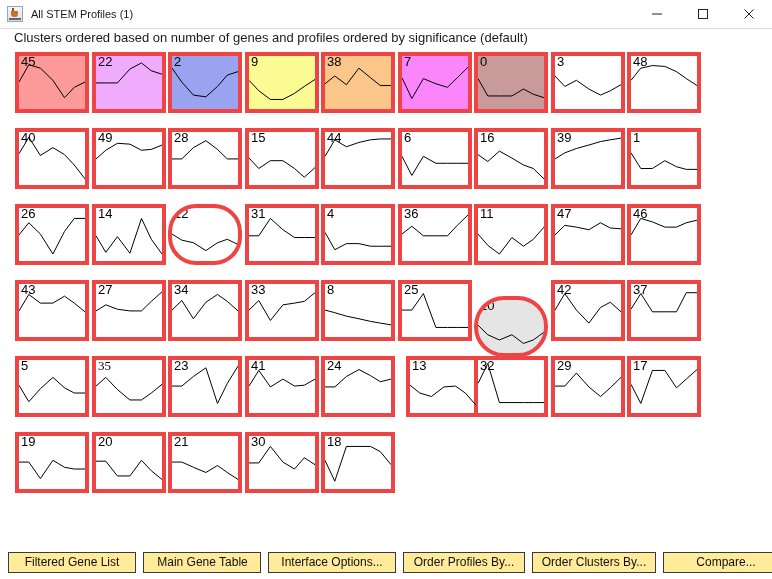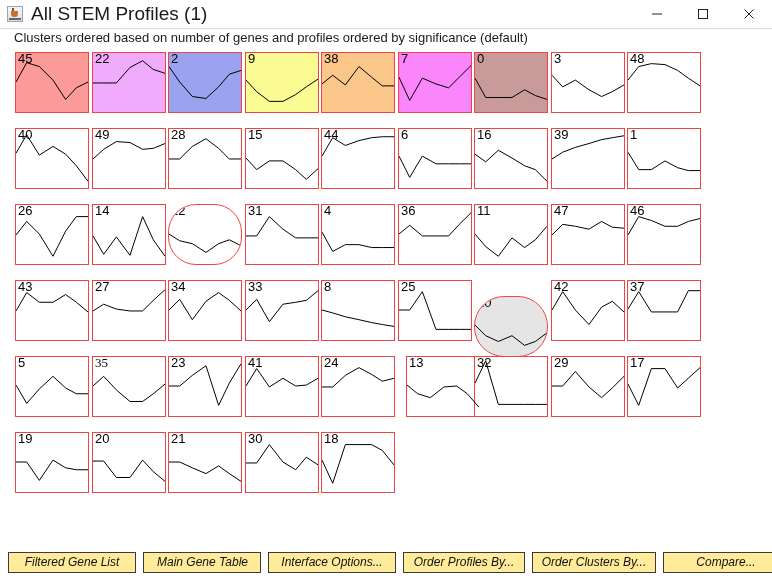--- a/index.html
+++ b/index.html
@@ -49,21 +49,21 @@
     width: 2px; height: 3px;
     background: #8a4c18;
   }
   #app-icon .base {
     position: absolute;
     left: 1px; top: 11px;
     width: 12px; height: 2px;
     background: #5d6570;
   }
   #title-text {
-    font-size: 19px;
+    font-size: 11px;
     color: #1b1b1b;
     line-height: 28px;
     white-space: nowrap;
   }
   #win-controls {
     position: absolute;
     right: 0; top: 0;
     height: 28px;
     display: flex;
   }
@@ -95,21 +95,21 @@
   }
   .grid-row {
     display: block;
     height: 76px;
     position: relative;
   }
   .profile {
     position: absolute;
     width: 74px;
     height: 61px;
-    border: 1px solid #ef4444;
+    border: 4px solid #ef4444;
     box-sizing: border-box;
     background: #ffffff;
     overflow: hidden;
   }
   .profile .pid {
     position: absolute;
     left: 2px;
     top: -2px;
     font-size: 13px;
     color: #000000;
@@ -151,21 +151,20 @@
     font-family: "Liberation Sans", sans-serif;
     font-size: 12px;
     color: #111111;
     display: flex;
     align-items: center;
     justify-content: center;
     margin-right: 7px;
     padding: 0 7px;
     white-space: nowrap;
     cursor: pointer;
-    font-style: italic;
   }
   #tb-first { margin-left: 8px; }
 </style>
 </head>
 <body>
 
 <div id="titlebar">
   <div id="app-icon">
     <div class="steam"></div>
     <div class="cup"></div>

